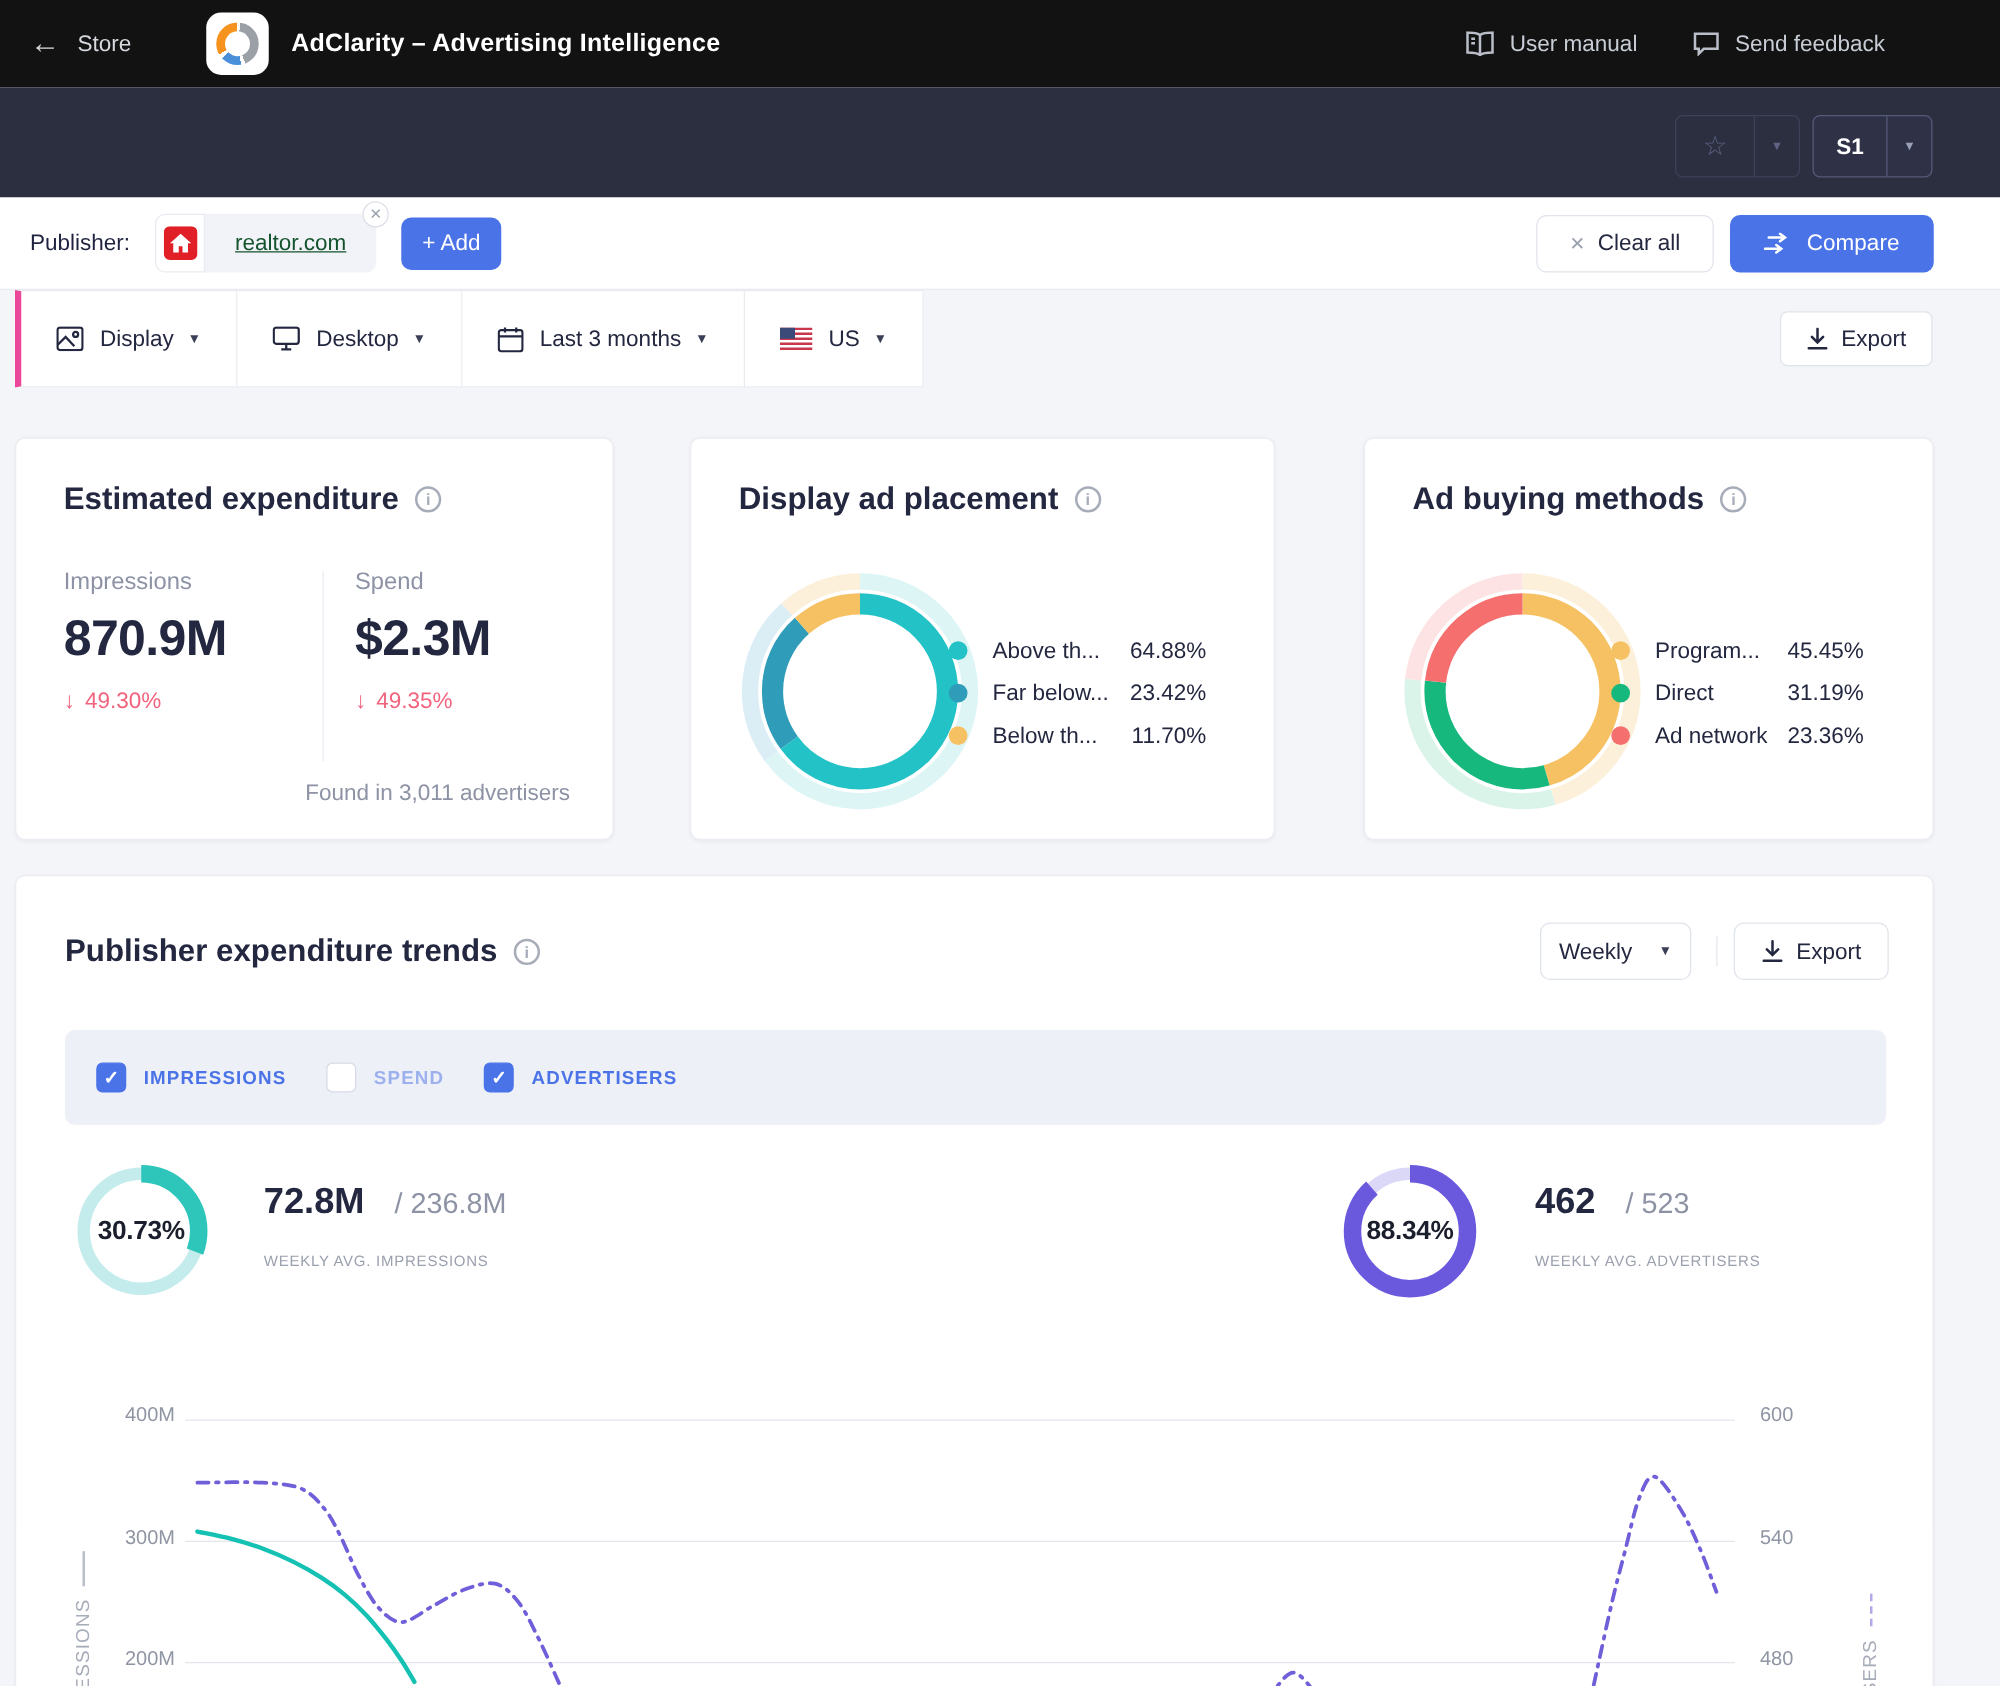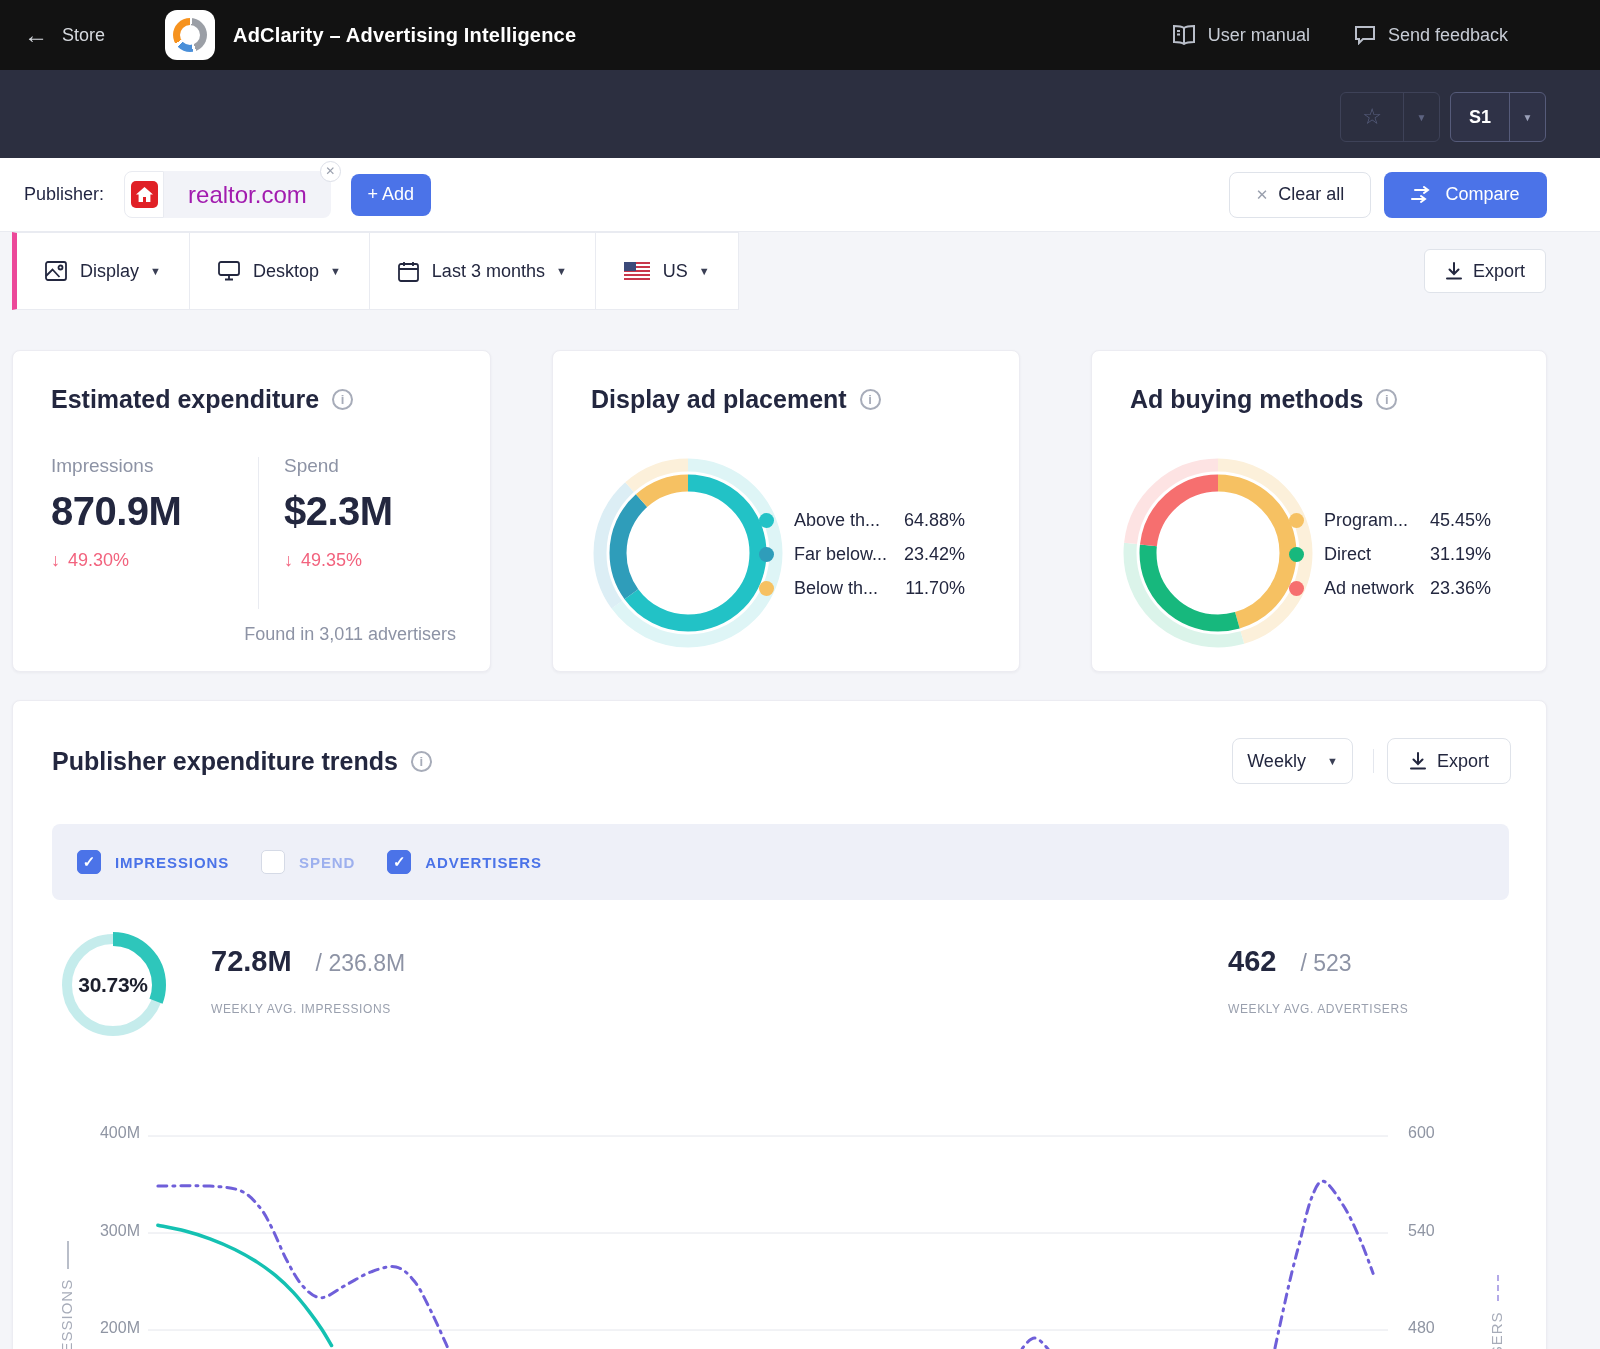--- a/index.html
+++ b/index.html
@@ -35,21 +35,21 @@
   .split.ws .drop { width:36px; border-left:1px solid #565b7a; font-size:10px; color:#9aa0b8; }
 
   
   .pubbar { position:absolute; left:0; top:158px; width:1600px; height:74px; background:#fff;
     border-bottom:1px solid #e9ebf1; display:flex; align-items:center; }
   .pub-label { font-size:18px; color:#1f2340; margin-left:24px; }
   .chip { position:relative; margin-left:20px; height:47px; display:flex; border-radius:8px; }
   .chip-tile { width:40px; height:47px; background:#fff; border:1px solid #e9ebf1;
     border-radius:8px 0 0 8px; display:flex; align-items:center; justify-content:center; }
   .chip-site { height:47px; background:#f2f3f8; border-radius:0 8px 8px 0; display:flex;
-    align-items:center; padding:0 24px; font-size:24px; color:#a21caf; }
+    align-items:center; padding:0 24px; font-size:18px; color:#14532d;text-decoration:underline; }
   .chip-close { position:absolute; right:-10px; top:-10px; width:21px; height:21px; border-radius:50%;
     background:#fff; border:1px solid #dcdfe8; color:#9aa0ae; font-size:12px; line-height:18px;
     text-align:center; cursor:pointer; }
   .btn-blue { background:#4b73e8; color:#fff; border:none; border-radius:8px; font-size:18px;
     cursor:pointer; font-family:inherit; }
   .add-btn { margin-left:20px; width:80px; height:42px; }
   .pub-right { margin-left:auto; margin-right:53px; display:flex; gap:13px; }
   .btn-ghost { background:#fff; border:1px solid #dfe3ea; border-radius:8px; color:#23273f;
     font-size:18px; cursor:pointer; display:flex; align-items:center; justify-content:center;
     gap:10px; font-family:inherit; }
@@ -388,20 +388,26 @@
   </div>
   <div class="stat-text" style="left:198px">
     <div class="stat-line1">
       <span>72.8M</span>
       <span class="stat-total">/ 236.8M</span>
     </div>
     <div class="stat-cap">WEEKLY AVG. IMPRESSIONS</div>
   </div>
 
 
+  <div class="stat-donut" style="left:1057px"><svg viewBox="0 0 116 116" width="116" height="116">
+        <circle cx="58" cy="58" r="46" fill="none" stroke="#dbd7f6" stroke-width="10"></circle>
+        <circle cx="58" cy="58" r="46" fill="none" stroke="#6a59dd" stroke-width="14" stroke-dasharray="255.32603141667255 289.02652413026095" stroke-dashoffset="0" transform="rotate(-90 58 58)"></circle>
+      </svg>
+    <div class="stat-pct">88.34%</div>
+  </div>
   <div class="stat-text" style="left:1215px">
     <div class="stat-line1">
       <span>462</span>
       <span class="stat-total">/ 523</span>
     </div>
     <div class="stat-cap">WEEKLY AVG. ADVERTISERS</div>
   </div>
 </section>
 
 <svg id="trendsSvg" viewBox="0 1080 1600 269">

